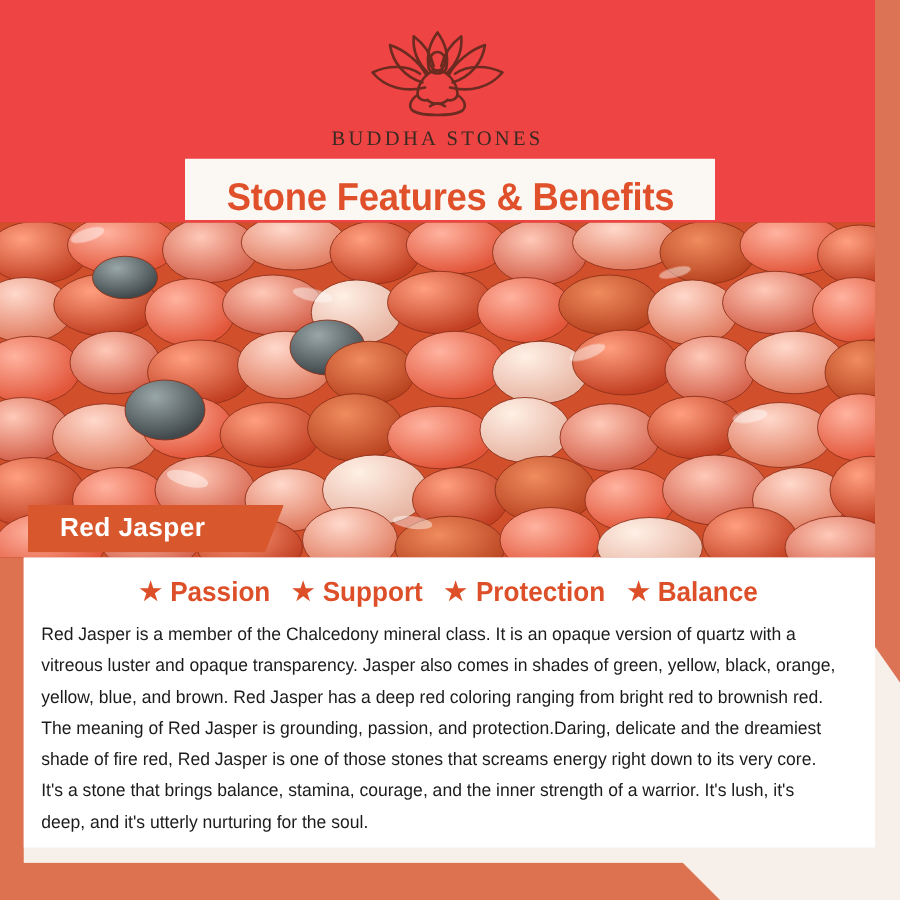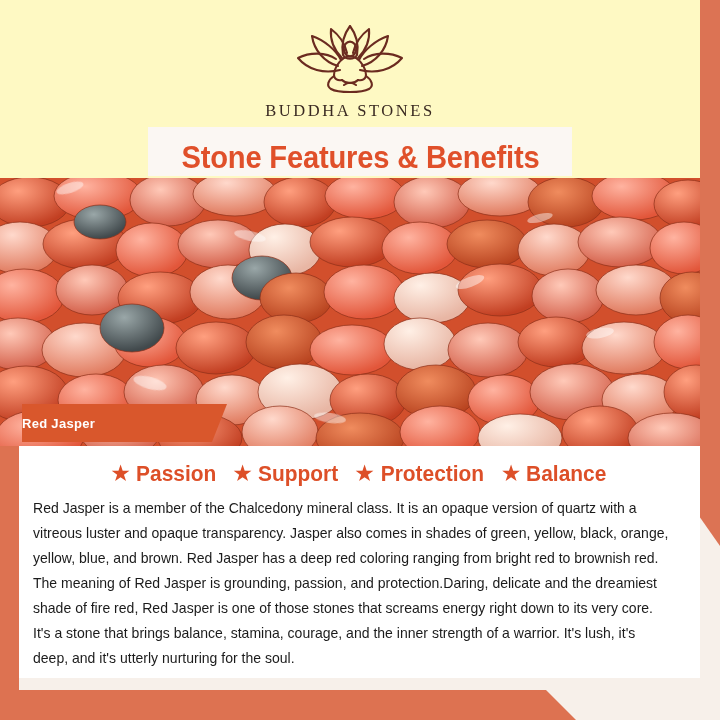--- a/index.html
+++ b/index.html
@@ -37,21 +37,21 @@
     position: absolute;
     left: 0; bottom: 0; width: 720px; height: 30px;
     background: #dd7251;
     clip-path: polygon(0 0, 546px 0, 576px 30px, 0 30px);
   }
 
   
   .header {
     position: absolute;
     left: 0; top: 0; width: 700px; height: 192px;
-    background: #fef9c3;
+    background: #ef4444;
   }
   .logo-wrap {
     position: absolute;
     left: 0; right: 0; top: 22px;
     display: flex; flex-direction: column; align-items: center;
   }
   .logo-mark { width: 132px; height: 74px; display: block; }
   .logo-word {
     margin-top: 5px;
     font-family: "Liberation Serif", serif;
@@ -88,22 +88,23 @@
   
   .ribbon {
     position: absolute;
     left: 22px; top: 404px;
     width: 205px; height: 38px;
     background: #d9572c;
     clip-path: polygon(0 0, 205px 0, 190px 38px, 0 38px);
     display: flex; align-items: center;
   }
   .ribbon-text {
+    padding-left: 26px;
     color: #ffffff;
-    font-size: 13px;
+    font-size: 21px;
     font-weight: bold;
     letter-spacing: 0.3px;
   }
 
   
   .panel {
     position: absolute;
     left: 19px; top: 446px;
     width: 681px; height: 232px;
     background: #ffffff;

